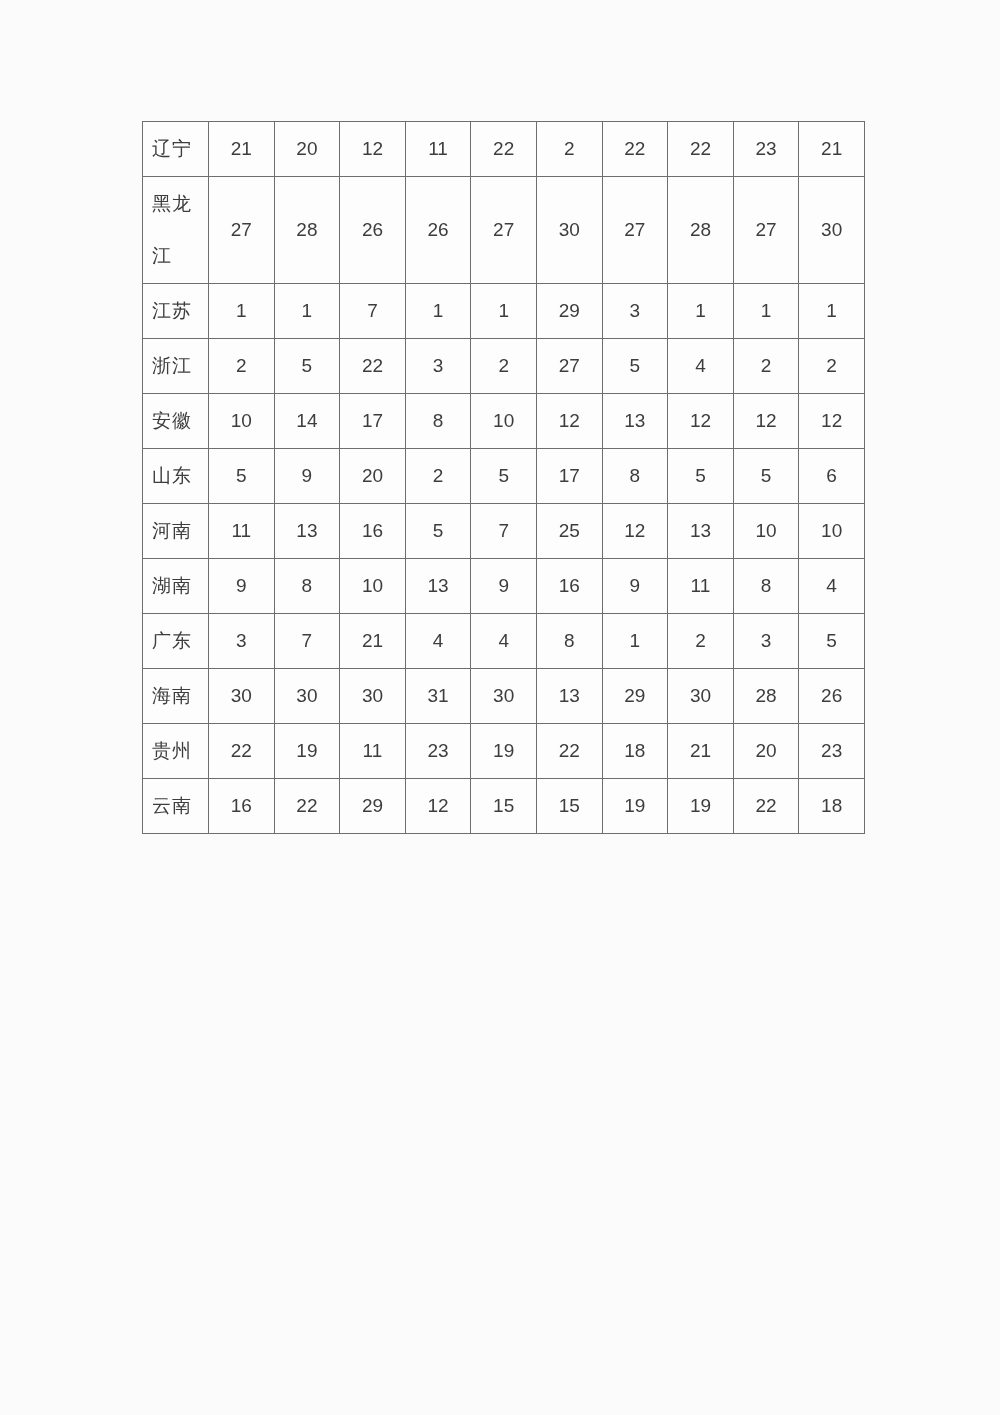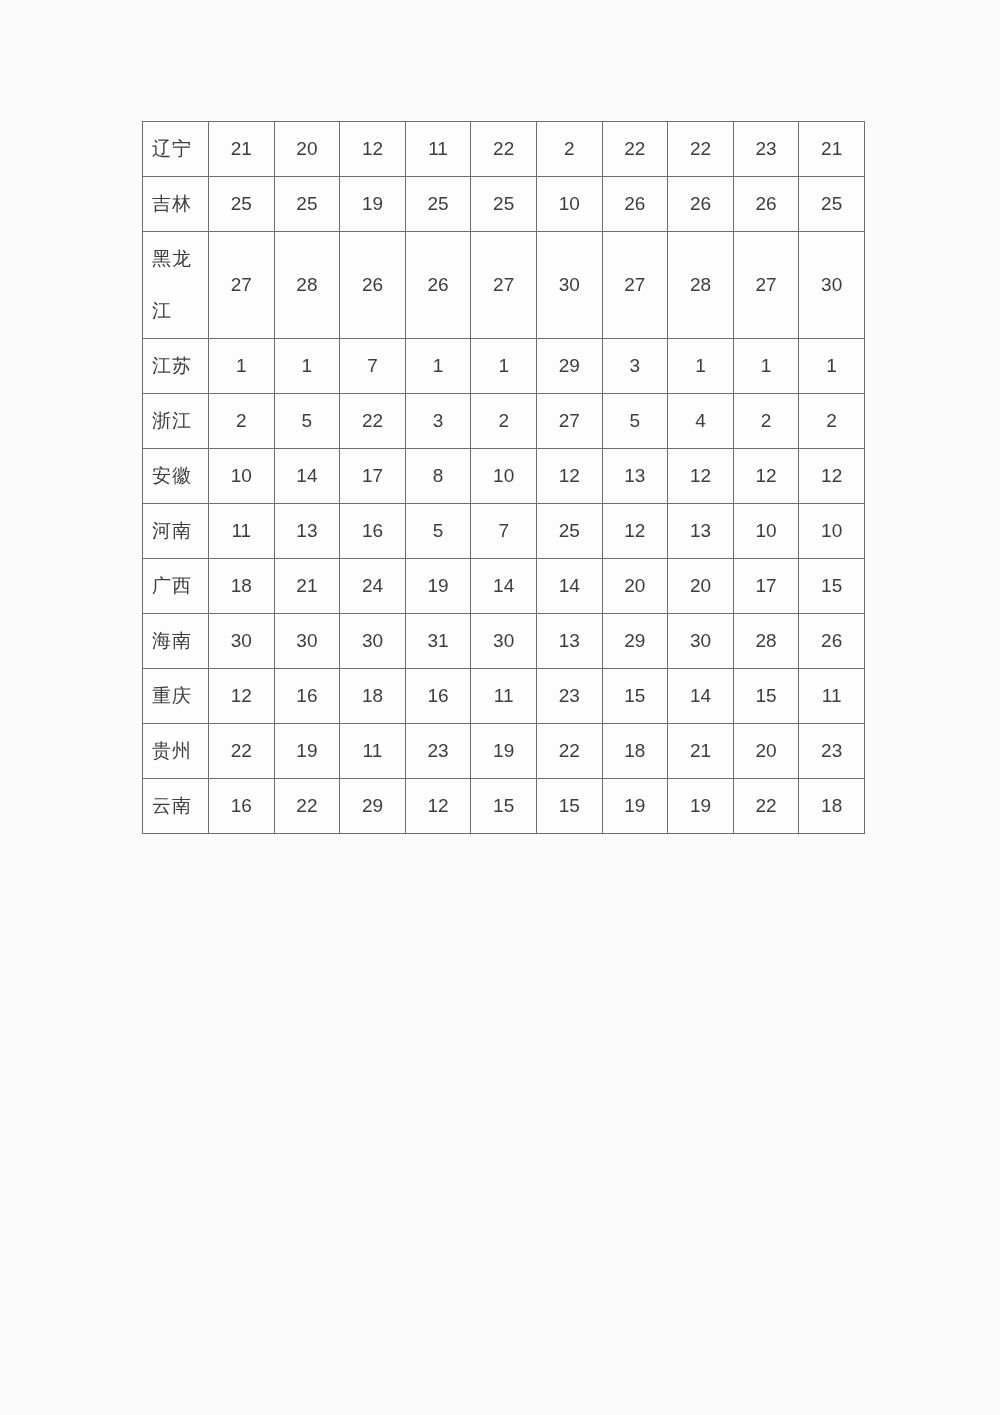--- a/index.html
+++ b/index.html
@@ -79,33 +79,20 @@
           <td class="value-cell">12</td>
           <td class="value-cell">11</td>
           <td class="value-cell">22</td>
           <td class="value-cell">2</td>
           <td class="value-cell">22</td>
           <td class="value-cell">22</td>
           <td class="value-cell">23</td>
           <td class="value-cell">21</td>
         </tr>
         <tr>
-          <td class="label-cell">吉林</td>
-          <td class="value-cell">25</td>
-          <td class="value-cell">25</td>
-          <td class="value-cell">19</td>
-          <td class="value-cell">25</td>
-          <td class="value-cell">25</td>
-          <td class="value-cell">10</td>
-          <td class="value-cell">26</td>
-          <td class="value-cell">26</td>
-          <td class="value-cell">26</td>
-          <td class="value-cell">25</td>
-        </tr>
-        <tr>
           <td class="label-cell">黑龙江</td>
           <td class="value-cell">27</td>
           <td class="value-cell">28</td>
           <td class="value-cell">26</td>
           <td class="value-cell">26</td>
           <td class="value-cell">27</td>
           <td class="value-cell">30</td>
           <td class="value-cell">27</td>
           <td class="value-cell">28</td>
           <td class="value-cell">27</td>
@@ -144,70 +131,83 @@
           <td class="value-cell">17</td>
           <td class="value-cell">8</td>
           <td class="value-cell">10</td>
           <td class="value-cell">12</td>
           <td class="value-cell">13</td>
           <td class="value-cell">12</td>
           <td class="value-cell">12</td>
           <td class="value-cell">12</td>
         </tr>
         <tr>
+          <td class="label-cell">山东</td>
+          <td class="value-cell">5</td>
+          <td class="value-cell">9</td>
+          <td class="value-cell">20</td>
+          <td class="value-cell">2</td>
+          <td class="value-cell">5</td>
+          <td class="value-cell">17</td>
+          <td class="value-cell">8</td>
+          <td class="value-cell">5</td>
+          <td class="value-cell">5</td>
+          <td class="value-cell">6</td>
+        </tr>
+        <tr>
           <td class="label-cell">河南</td>
           <td class="value-cell">11</td>
           <td class="value-cell">13</td>
           <td class="value-cell">16</td>
           <td class="value-cell">5</td>
           <td class="value-cell">7</td>
           <td class="value-cell">25</td>
           <td class="value-cell">12</td>
           <td class="value-cell">13</td>
           <td class="value-cell">10</td>
           <td class="value-cell">10</td>
         </tr>
         <tr>
-          <td class="label-cell">广西</td>
-          <td class="value-cell">18</td>
-          <td class="value-cell">21</td>
-          <td class="value-cell">24</td>
-          <td class="value-cell">19</td>
-          <td class="value-cell">14</td>
-          <td class="value-cell">14</td>
-          <td class="value-cell">20</td>
-          <td class="value-cell">20</td>
-          <td class="value-cell">17</td>
-          <td class="value-cell">15</td>
+          <td class="label-cell">湖南</td>
+          <td class="value-cell">9</td>
+          <td class="value-cell">8</td>
+          <td class="value-cell">10</td>
+          <td class="value-cell">13</td>
+          <td class="value-cell">9</td>
+          <td class="value-cell">16</td>
+          <td class="value-cell">9</td>
+          <td class="value-cell">11</td>
+          <td class="value-cell">8</td>
+          <td class="value-cell">4</td>
+        </tr>
+        <tr>
+          <td class="label-cell">广东</td>
+          <td class="value-cell">3</td>
+          <td class="value-cell">7</td>
+          <td class="value-cell">21</td>
+          <td class="value-cell">4</td>
+          <td class="value-cell">4</td>
+          <td class="value-cell">8</td>
+          <td class="value-cell">1</td>
+          <td class="value-cell">2</td>
+          <td class="value-cell">3</td>
+          <td class="value-cell">5</td>
         </tr>
         <tr>
           <td class="label-cell">海南</td>
           <td class="value-cell">30</td>
           <td class="value-cell">30</td>
           <td class="value-cell">30</td>
           <td class="value-cell">31</td>
           <td class="value-cell">30</td>
           <td class="value-cell">13</td>
           <td class="value-cell">29</td>
           <td class="value-cell">30</td>
           <td class="value-cell">28</td>
           <td class="value-cell">26</td>
-        </tr>
-        <tr>
-          <td class="label-cell">重庆</td>
-          <td class="value-cell">12</td>
-          <td class="value-cell">16</td>
-          <td class="value-cell">18</td>
-          <td class="value-cell">16</td>
-          <td class="value-cell">11</td>
-          <td class="value-cell">23</td>
-          <td class="value-cell">15</td>
-          <td class="value-cell">14</td>
-          <td class="value-cell">15</td>
-          <td class="value-cell">11</td>
         </tr>
         <tr>
           <td class="label-cell">贵州</td>
           <td class="value-cell">22</td>
           <td class="value-cell">19</td>
           <td class="value-cell">11</td>
           <td class="value-cell">23</td>
           <td class="value-cell">19</td>
           <td class="value-cell">22</td>
           <td class="value-cell">18</td>

